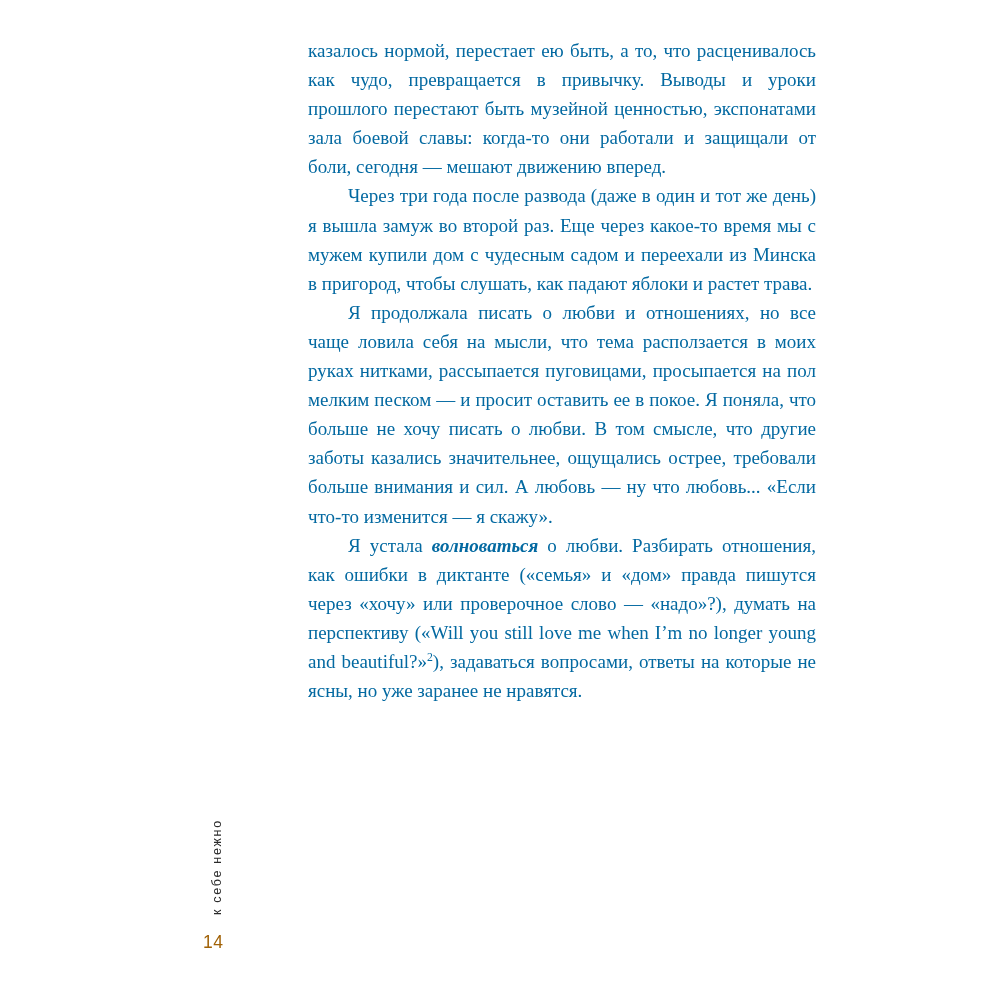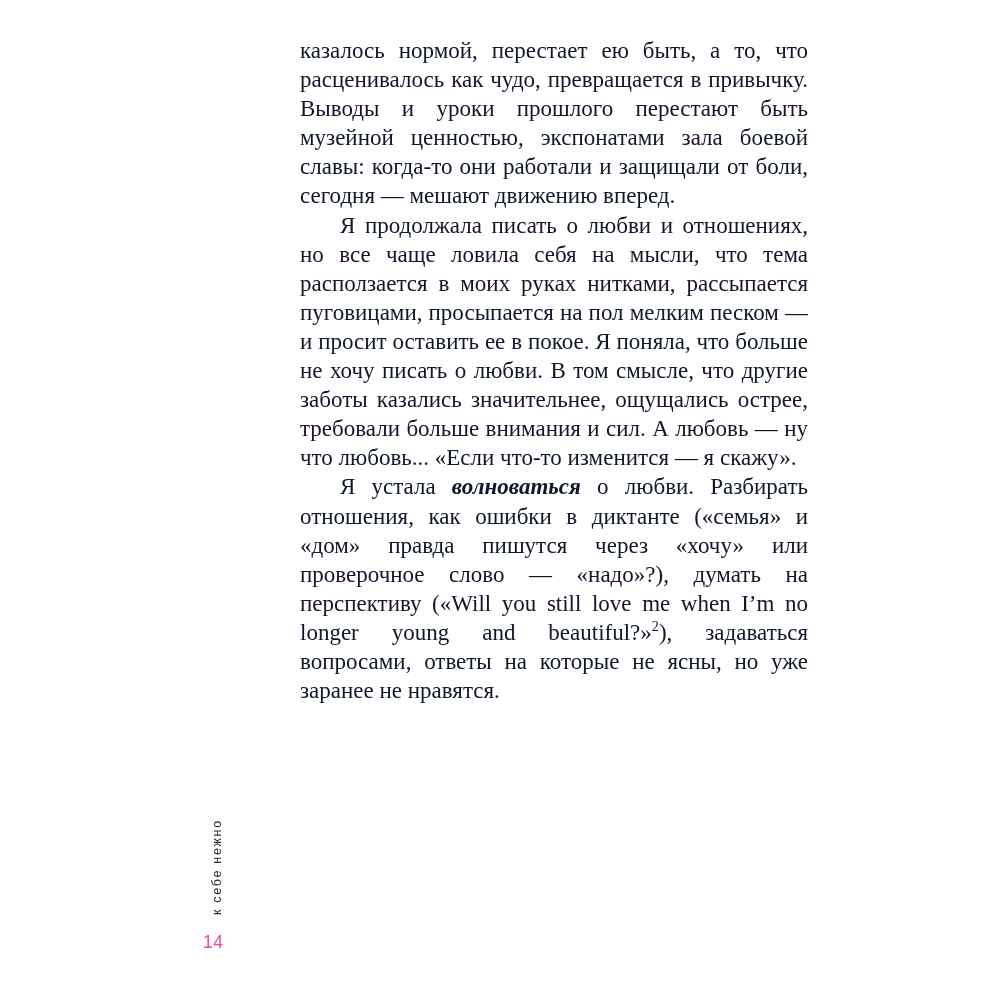--- a/index.html
+++ b/index.html
@@ -18,28 +18,28 @@
 
   #page {
     position: absolute;
     inset: 0;
     background: #ffffff;
   }
 
   
   #text-column {
     position: absolute;
-    left: 300px;
+    left: 308px;
     top: 36px;
     width: 508px;
-    font-size: 23px;
+    font-size: 19px;
     line-height: 29.1px;
     text-align: justify;
     text-justify: inter-word;
-    color: #0f172a;
+    color: #0369a1;
     -webkit-font-smoothing: antialiased;
   }
 
   #text-column p {
     margin: 0;
     text-indent: 40px;
     hyphens: none;
   }
 
   
@@ -81,33 +81,34 @@
     white-space: nowrap;
   }
 
   
   #folio {
     position: absolute;
     left: 203px;
     top: 932px;
     font-family: "Liberation Sans", "DejaVu Sans", sans-serif;
     font-size: 17.5px;
-    color: #ec4899;
+    color: #a16207;
     letter-spacing: 0.4px;
   }
 </style>
 </head>
 <body>
 
 <div id="page">
 
   <div id="text-column">
 
     <p class="cont">казалось нормой, перестает ею быть, а то, что расценивалось как чудо, превращается в привычку. Выводы и уроки прошлого перестают быть музейной ценностью, экспонатами зала боевой славы: когда-то они работали и защищали от боли, сегодня — мешают движению вперед.</p>
 
+    <p>Через три года после развода (даже в один и тот же день) я вышла замуж во второй раз. Еще через какое-то время мы с мужем купили дом с чудесным садом и переехали из Минска в пригород, чтобы слушать, как падают яблоки и растет трава.</p>
 
 
     <p>Я продолжала писать о любви и отношениях, но все чаще ловила себя на мысли, что тема расползается в моих руках нитками, рассыпается пуговицами, просыпается на пол мелким песком — и просит оставить ее в покое. Я поняла, что больше не хочу писать о любви. В том смысле, что другие заботы казались значительнее, ощущались острее, требовали больше внимания и сил. А любовь — ну что любовь... «Если что-то изменится — я скажу».</p>
 
     <p id="p5">Я устала <span class="it">волноваться</span> о любви. Разбирать отношения, как ошибки в диктанте («семья» и «дом» правда пишутся через «хочу» или проверочное слово — «надо»?), думать на перспективу («<span class="en">Will you still love me when I’m no longer young and beautiful?</span>»<sup class="fn">2</sup>), задаваться вопросами, ответы на которые не ясны, но уже заранее не нравятся.</p>
 
   </div>
 
   <div id="running-head">к себе нежно</div>
 

